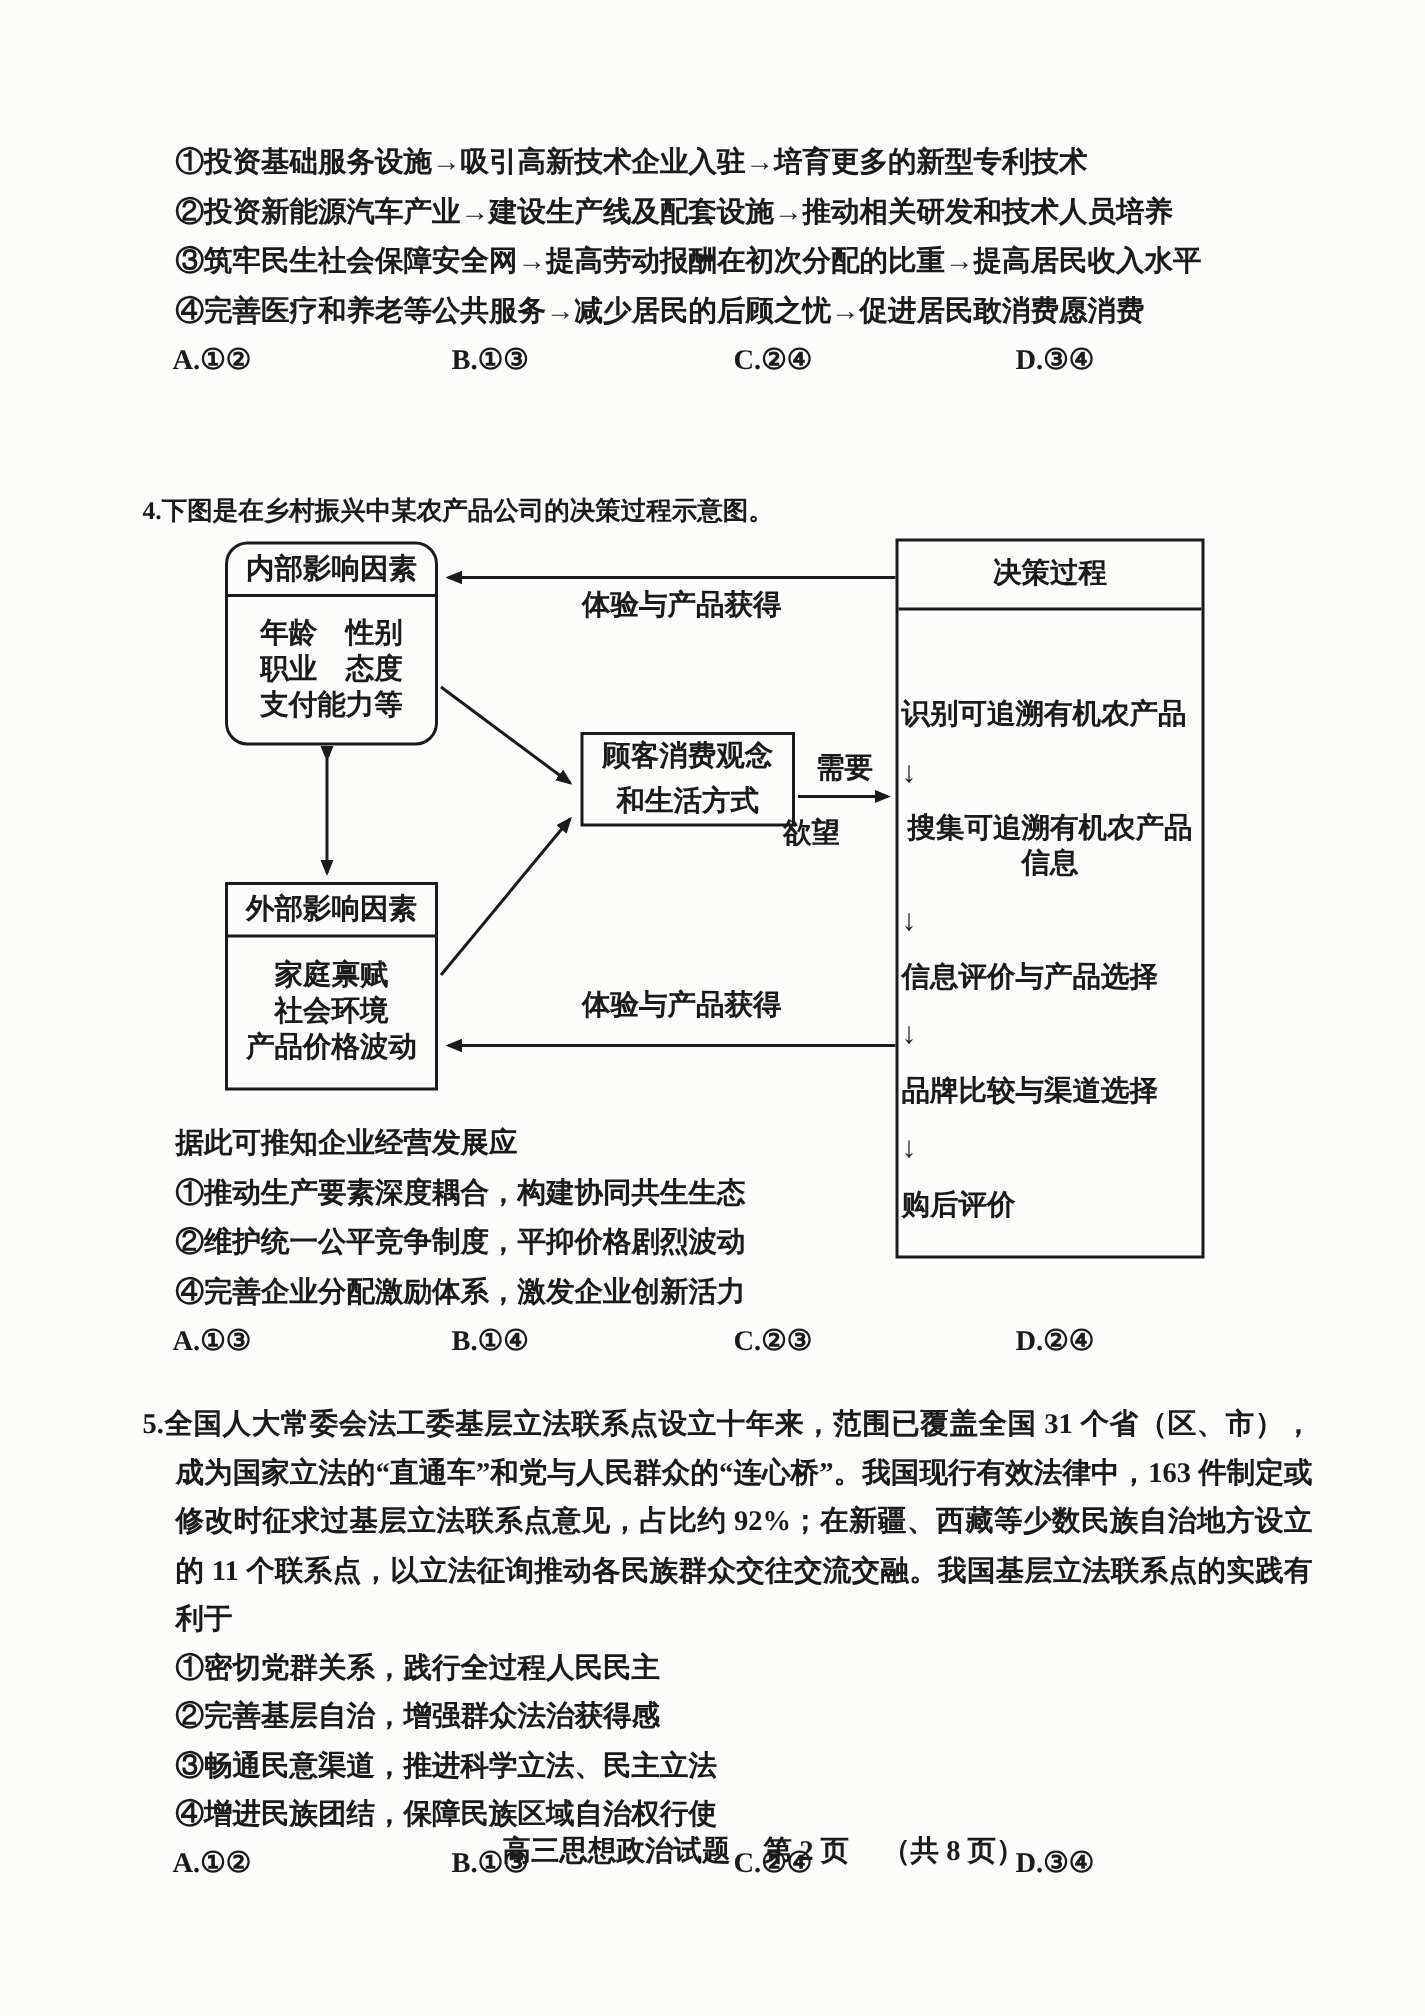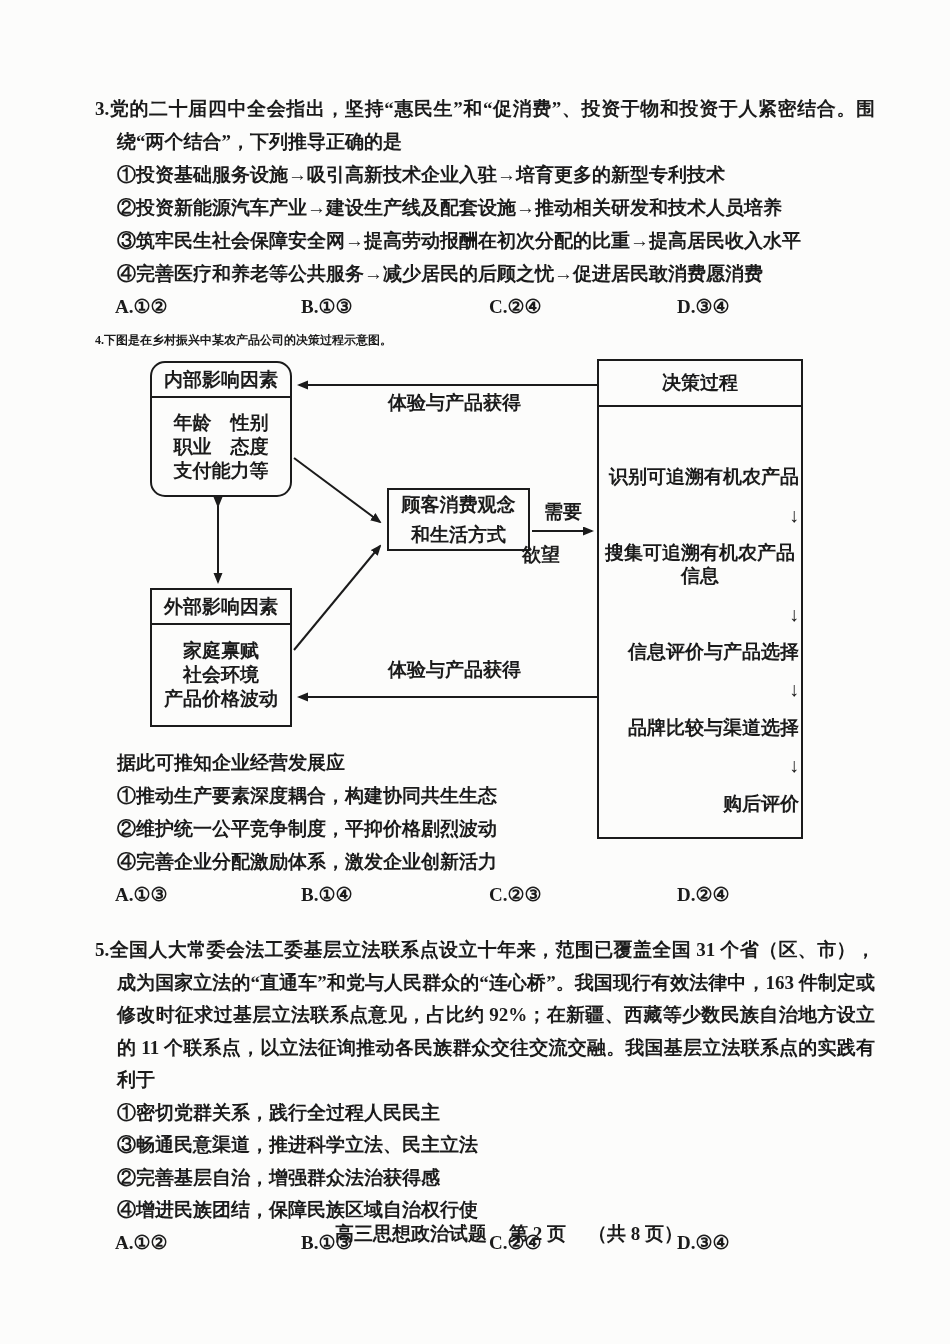--- a/index.html
+++ b/index.html
@@ -6,21 +6,21 @@
   body{
     width:950px;height:1344px;position:relative;overflow:hidden;
     background:#fcfcfb;color:#1b1b1b;
     font-family:"Liberation Serif","DejaVu Serif",serif;
     font-weight:600;
     -webkit-font-smoothing:antialiased;
   }
   .abs{position:absolute;}
   .q{position:absolute;left:95px;width:780px;font-size:19px;line-height:33px;text-align:justify;}
   #q3{top:92px;}
-  #q4-intro{top:324px;left:95px;width:780px;font-size:12px;line-height:33px;}
+  #q4-intro{top:324px;left:95px;width:780px;font-size:17px;line-height:33px;}
   #q4-text{top:746px;}
   #q5{top:934px;line-height:32.5px;}
   .hang{margin:0;padding-left:22px;text-indent:-22px;}
   .stmt{margin-left:22px;}
   .opts{position:relative;height:33px;margin-left:0;}
   .opt{position:absolute;white-space:nowrap;}
   .opt.o0{left:20px;} .opt.o1{left:206px;} .opt.o2{left:394px;} .opt.o3{left:582px;}
 
   
   #diagram{position:absolute;top:352px;left:0;width:950px;height:390px;font-size:19px;}
@@ -30,39 +30,38 @@
   .dbox-head{border-bottom:2px solid #1b1b1b;height:33px;line-height:33px;flex:0 0 auto;}
   .dbox-body{flex:1;display:flex;flex-direction:column;justify-content:center;padding:2px 0;}
   .dbox-body div{line-height:24px;}
   #inner-box{left:150px;top:9px;width:142px;height:136px;border-radius:15px;}
   #outer-box{left:150px;top:236px;width:142px;height:139px;}
   #center-box{left:387px;top:136px;width:143px;height:63px;justify-content:center;}
   #center-box .dbox-body{flex:0 0 auto;justify-content:center;}
   #center-box .dbox-body div{line-height:30px;}
   #decision-box{left:597px;top:7px;width:206px;height:480px;}
   #decision-box .dbox-head{height:44px;line-height:44px;}
-  .dec-body{flex:1;display:flex;flex-direction:column;justify-content:space-evenly;align-items:flex-end;padding:4px 2px;margin-top:36px;}
+  .dec-body{flex:1;display:flex;flex-direction:column;justify-content:space-evenly;align-items:flex-start;padding:4px 2px;margin-top:36px;}
   .dec-step{line-height:23px;text-align:center;}
   .dec-arrow{line-height:16px;font-size:20px;font-weight:700;}
   .dlabel{position:absolute;font-weight:700;white-space:nowrap;}
   #lbl-top{left:388px;top:38px;}
   #lbl-bottom{left:388px;top:305px;}
   #lbl-need{left:544px;top:147px;}
   #lbl-desire{left:522px;top:190px;}
 
   #page-footer{position:absolute;top:1221px;left:0;width:950px;display:flex;
                justify-content:center;gap:22px;font-size:19px;font-weight:700;padding-left:34px;}
 </style>
 </head>
 <body>
 
 <div>
 
   <section class="q" id="q3">
-    <p class="hang">3.党的二十届四中全会指出，坚持“惠民生”和“促消费”、投资于物和投资于人紧密结合。围绕“两个结合”，下列推导正确的是</p>
     <div class="stmt">①投资基础服务设施→吸引高新技术企业入驻→培育更多的新型专利技术</div>
     <div class="stmt">②投资新能源汽车产业→建设生产线及配套设施→推动相关研发和技术人员培养</div>
     <div class="stmt">③筑牢民生社会保障安全网→提高劳动报酬在初次分配的比重→提高居民收入水平</div>
     <div class="stmt">④完善医疗和养老等公共服务→减少居民的后顾之忧→促进居民敢消费愿消费</div>
     <div class="opts">
       <span class="opt o0">A.①②</span>
       <span class="opt o1">B.①③</span>
       <span class="opt o2">C.②④</span>
       <span class="opt o3">D.③④</span>
     </div>
@@ -141,22 +140,22 @@
       <span class="opt o0">A.①③</span>
       <span class="opt o1">B.①④</span>
       <span class="opt o2">C.②③</span>
       <span class="opt o3">D.②④</span>
     </div>
   </section>
 
   <section class="q" id="q5">
     <p class="hang">5.全国人大常委会法工委基层立法联系点设立十年来，范围已覆盖全国 31 个省（区、市），成为国家立法的“直通车”和党与人民群众的“连心桥”。我国现行有效法律中，163 件制定或修改时征求过基层立法联系点意见，占比约 92%；在新疆、西藏等少数民族自治地方设立的 11 个联系点，以立法征询推动各民族群众交往交流交融。我国基层立法联系点的实践有利于</p>
     <div class="stmt">①密切党群关系，践行全过程人民民主</div>
+    <div class="stmt">②完善基层自治，增强群众法治获得感</div>
     <div class="stmt">③畅通民意渠道，推进科学立法、民主立法</div>
-    <div class="stmt">②完善基层自治，增强群众法治获得感</div>
     <div class="stmt">④增进民族团结，保障民族区域自治权行使</div>
     <div class="opts">
       <span class="opt o0">A.①②</span>
       <span class="opt o1">B.①③</span>
       <span class="opt o2">C.②④</span>
       <span class="opt o3">D.③④</span>
     </div>
   </section>
 
   <div id="page-footer">

